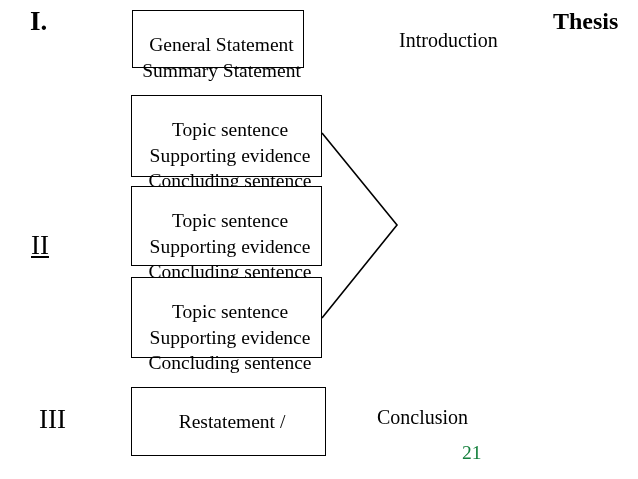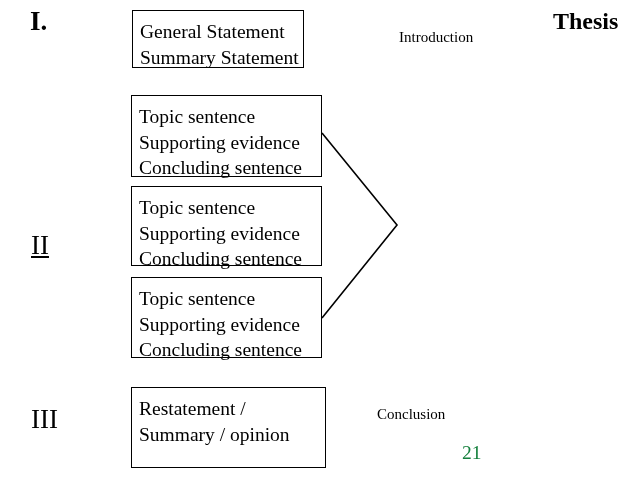--- a/index.html
+++ b/index.html
@@ -33,21 +33,21 @@
     font-weight: bold;
   }
   #numeral-2 {
     left: 31px;
     top: 232px;
     font-size: 27px;
     font-weight: normal;
     text-decoration: underline;
   }
   #numeral-3 {
-    left: 31px;
+    left: 39px;
     top: 406px;
     font-size: 27px;
     font-weight: normal;
   }
 
   
   #essay-title {
     position: absolute;
     left: 553px;
     top: 8px;
@@ -56,39 +56,40 @@
     line-height: 1.1;
     white-space: nowrap;
   }
 
   
   .box {
     position: absolute;
     box-sizing: border-box;
     border: 1.6px solid #000000;
     background: #ffffff;
-    padding: 8px 0 4px 7px;
+    padding: 21px 0 4px 7px;
+    text-align: center;
   }
   .box .line {
     font-size: 19.5px;
     line-height: 25.5px;
     white-space: nowrap;
     color: #000;
   }
 
   #box-intro      { left: 132px; top: 10px;  width: 172px; height: 58px; }
   #box-body-1     { left: 131px; top: 95px;  width: 191px; height: 82px; }
   #box-body-2     { left: 131px; top: 186px; width: 191px; height: 80px; }
   #box-body-3     { left: 131px; top: 277px; width: 191px; height: 81px; }
-  #box-conclusion { left: 131px; top: 387px; width: 195px; height: 81px; }
+  #box-conclusion { left: 131px; top: 387px; width: 195px; height: 69px; }
 
   
   .section-label {
     position: absolute;
-    font-size: 15px;
+    font-size: 20px;
     line-height: 1;
     white-space: nowrap;
     color: #000;
   }
   #label-introduction { left: 399px; top: 30px; }
   #label-main-body    { left: 413px; top: 217px; }
   #label-conclusion   { left: 377px; top: 407px; }
 
   
   #page-number {
@@ -149,20 +150,19 @@
 
 
   <svg id="connector" viewBox="0 0 638 479" xmlns="http://www.w3.org/2000/svg" aria-hidden="true">
     <polyline points="322,133 397,225 322,318" fill="none" stroke="#000000" stroke-width="1.6" stroke-linecap="butt" stroke-linejoin="miter"></polyline>
   </svg>
 
   <div class="numeral" id="numeral-3">III</div>
 
   <div class="box" id="box-conclusion">
     <div class="line">Restatement /</div>
-    <div class="line">Summary / opinion</div>
   </div>
 
   <div class="section-label" id="label-conclusion">Conclusion</div>
 
   <div id="page-number">21</div>
 
 </div>
 
 </body></html>

